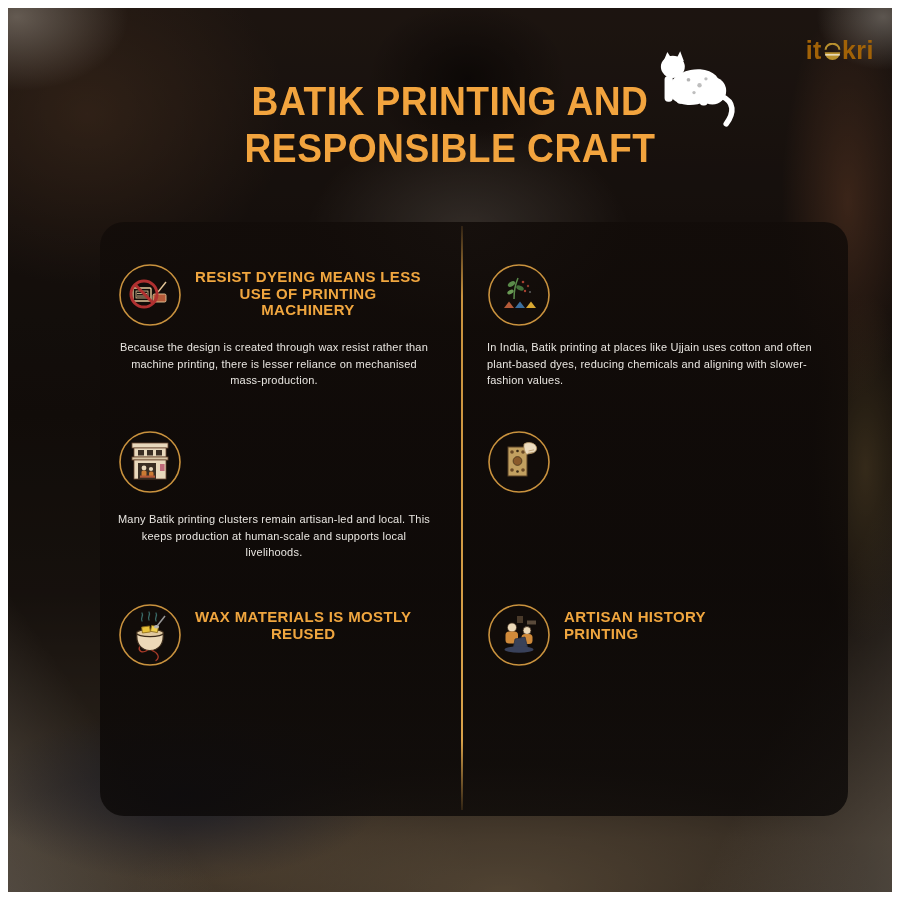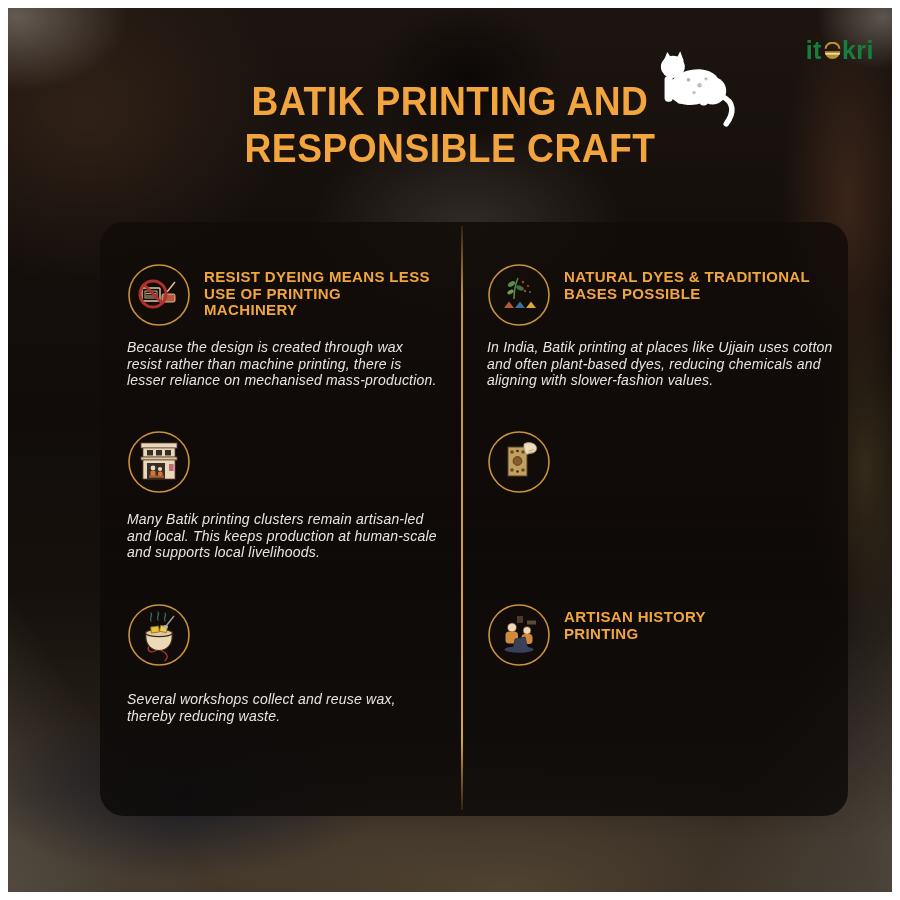--- a/index.html
+++ b/index.html
@@ -17,36 +17,36 @@
       radial-gradient(30% 13% at 20% 89%, rgba(34,40,58,0.85), rgba(34,40,58,0) 75%),
       linear-gradient(55deg, rgba(212,202,186,0.35) 0%, rgba(212,202,186,0) 14%),
       linear-gradient(295deg, rgba(215,205,190,0.30) 0%, rgba(215,205,190,0) 15%),
       radial-gradient(58% 20% at 56% 100%, rgba(152,128,96,0.6), rgba(152,128,96,0) 72%),
       radial-gradient(40% 16% at 24% 97%, rgba(122,102,76,0.5), rgba(122,102,76,0) 72%),
       linear-gradient(180deg,#241b16 0%,#191310 24%,#130f0c 46%,#1a1511 66%,#342c23 84%,#463c30 94%,#3d352b 100%);}
   .veil{position:absolute;inset:0;background:rgba(16,10,7,0.34);}
   .title{position:absolute;left:0;top:78px;width:900px;text-align:center;
          color:#F2A43E;font-weight:bold;font-size:40px;line-height:47px;
          transform:scaleX(0.93);letter-spacing:0.5px;}
-  .brand{position:absolute;top:36px;right:26px;color:#15803d;font-weight:bold;
-         font-size:25px;letter-spacing:0.5px;display:flex;align-items:center;}
+  .brand{position:absolute;top:36px;right:26px;color:#a16207;font-weight:bold;
+         font-size:25px;letter-spacing:0.5px;display:flex;align-items:flex-end;}
   .brand svg{margin:4px 0 0 1px;}
   .cat{position:absolute;left:648px;top:48px;width:92px;height:80px;}
   .panel{position:absolute;left:100px;top:222px;width:748px;height:594px;border-radius:24px;
          background:linear-gradient(180deg, rgba(18,12,9,0.88), rgba(10,7,6,0.78));}
   .divider{position:absolute;left:461px;top:226px;width:2px;height:584px;
            background:linear-gradient(180deg, rgba(201,142,60,0.15), #C9923E 12%, #D9A24A 88%, rgba(201,142,60,0.15));}
   .sec{position:absolute;}
   .sec-head{display:flex;gap:13px;align-items:flex-start;}
   .icon-wrap{flex:0 0 64px;width:64px;height:64px;}
   .sec-title{padding-top:6px;color:#F0A63F;font-weight:bold;font-size:15px;line-height:16.5px;
              letter-spacing:0.35px;white-space:pre-line;}
-  .sec-body{position:absolute;left:0;color:#E8E5E0;font-size:14px;line-height:16.5px;
-            letter-spacing:0.2px;font-style:italic;}
-  .c1{left:127px;width:312px;} .c2{left:487px;width:352px;}
+  .sec-body{position:absolute;left:0;color:#E8E5E0;font-size:11px;line-height:16.5px;
+            letter-spacing:0.2px;}
+  .c1{left:118px;width:312px;text-align:center;} .c2{left:487px;width:352px;}
   .r1{top:263px;} .r2{top:430px;} .r3{top:603px;}
   .r1 .sec-body{top:76px;} .r2 .sec-body{top:81px;} .r3 .sec-body{top:88px;}
 </style>
 </head>
 <body>
 
 <div class="stage">
   <div class="photo">
     <div class="veil"></div>
   </div>
@@ -113,22 +113,20 @@
         <ellipse cx="33" cy="25" rx="4" ry="2.3" fill="#44713a" transform="rotate(25 33 25)"></ellipse>
         <ellipse cx="23.5" cy="29" rx="3.4" ry="2" fill="#6a9a55" transform="rotate(-25 23.5 29)"></ellipse>
         <circle cx="36" cy="19" r="1.3" fill="#a84030"></circle>
         <circle cx="41" cy="23" r="1.2" fill="#8a3a2a"></circle>
         <circle cx="38" cy="28" r="1.2" fill="#a84030"></circle>
         <circle cx="43" cy="29" r="1.1" fill="#5a5a5a"></circle>
         <path d="M17,45 L22,38.5 L27,45 Z" fill="#b55a38"></path>
         <path d="M28,45 L33,38.5 L38,45 Z" fill="#3a6fa0"></path>
         <path d="M39,45 L44,38.5 L49,45 Z" fill="#d9a832"></path>
       </svg>
-      <div class="sec-title">NATURAL DYES &amp; TRADITIONAL
-BASES POSSIBLE</div>
     </div>
     <div class="sec-body">In India, Batik printing at places like Ujjain uses cotton and often plant-based dyes, reducing chemicals and aligning with slower-fashion values.</div>
   </div>
 
   <div class="sec c1 r2">
     <div class="sec-head">
       <svg class="icon-wrap" viewBox="0 0 64 64">
         <circle cx="32" cy="32" r="30" fill="rgba(20,14,10,0.45)" stroke="#C9923E" stroke-width="1.6"></circle>
         <rect x="14" y="13" width="36" height="5" fill="#e8d8bc" stroke="#6b4a33" stroke-width="0.8"></rect>
         <rect x="16" y="18" width="32" height="9" fill="#e8d8bc" stroke="#6b4a33" stroke-width="0.8"></rect>
@@ -173,22 +171,23 @@
         <circle cx="32" cy="32" r="30" fill="rgba(20,14,10,0.45)" stroke="#C9923E" stroke-width="1.6"></circle>
         <path d="M19,30 C17.5,40 23,47.5 32,47.5 C41,47.5 46.5,40 45,30 Z" fill="#ecd9b8" stroke="#3a2a1a" stroke-width="1.2"></path>
         <ellipse cx="32" cy="30" rx="13.5" ry="3.6" fill="#e0c9a0" stroke="#3a2a1a" stroke-width="1.2"></ellipse>
         <rect x="24" y="23.5" width="8" height="6" fill="#e8c23a" stroke="#8a6a1a" stroke-width="0.8" transform="rotate(-8 28 26.5)"></rect>
         <rect x="33" y="23" width="7" height="6" fill="#f0d050" stroke="#8a6a1a" stroke-width="0.8" transform="rotate(10 36.5 26)"></rect>
         <path d="M47,13 L39.5,22.5" stroke="#9a9a9a" stroke-width="1.5"></path>
         <ellipse cx="38.5" cy="23.8" rx="2.6" ry="1.8" fill="#b5b5b5"></ellipse>
         <path d="M24,18 c-2,-3 2,-5 0,-8 M31,17 c-2,-3 2,-5 0,-8 M38,18 c-2,-3 2,-5 0,-8" stroke="#3a6b68" stroke-width="1.3" fill="none" stroke-linecap="round"></path>
         <path d="M29,47.5 c-5,3 -9,0.5 -7.5,-3.5 M34,47.5 c5.5,2 8.5,6.5 4,10" stroke="#a83a28" stroke-width="1.3" fill="none" stroke-linecap="round"></path>
       </svg>
-    </div>
-    <div class="sec-body">Several workshops collect and reuse wax, thereby reducing waste.</div>
+      <div class="sec-title">WAX MATERIALS IS MOSTLY
+REUSED</div>
+    </div>
   </div>
 
   <div class="sec c2 r3">
     <div class="sec-head">
       <svg class="icon-wrap" viewBox="0 0 64 64">
         <circle cx="32" cy="32" r="30" fill="rgba(20,14,10,0.45)" stroke="#C9923E" stroke-width="1.6"></circle>
         <rect x="30" y="13" width="6" height="7" fill="#4a3a2a"></rect>
         <rect x="40" y="17.5" width="9" height="4" fill="#5a4a3a"></rect>
         <circle cx="25" cy="24.5" r="4.6" fill="#ecd9b8" stroke="#3a2a1a" stroke-width="0.8"></circle>
         <rect x="18.5" y="28.5" width="12.5" height="12" rx="3.5" fill="#d08a3a"></rect>

